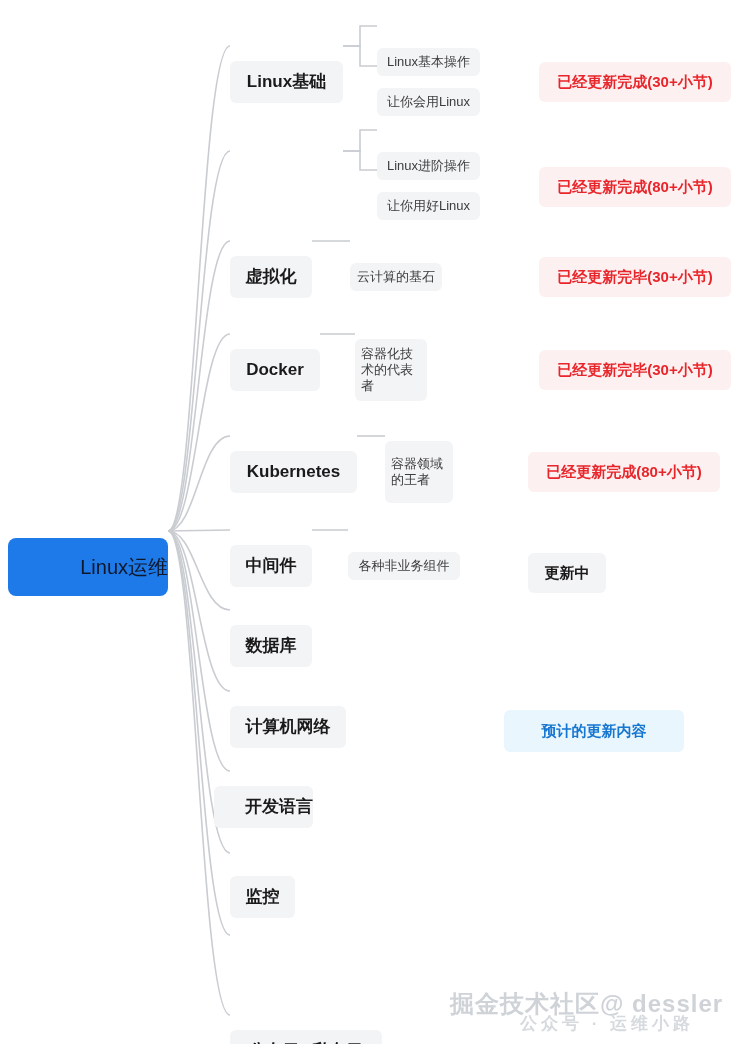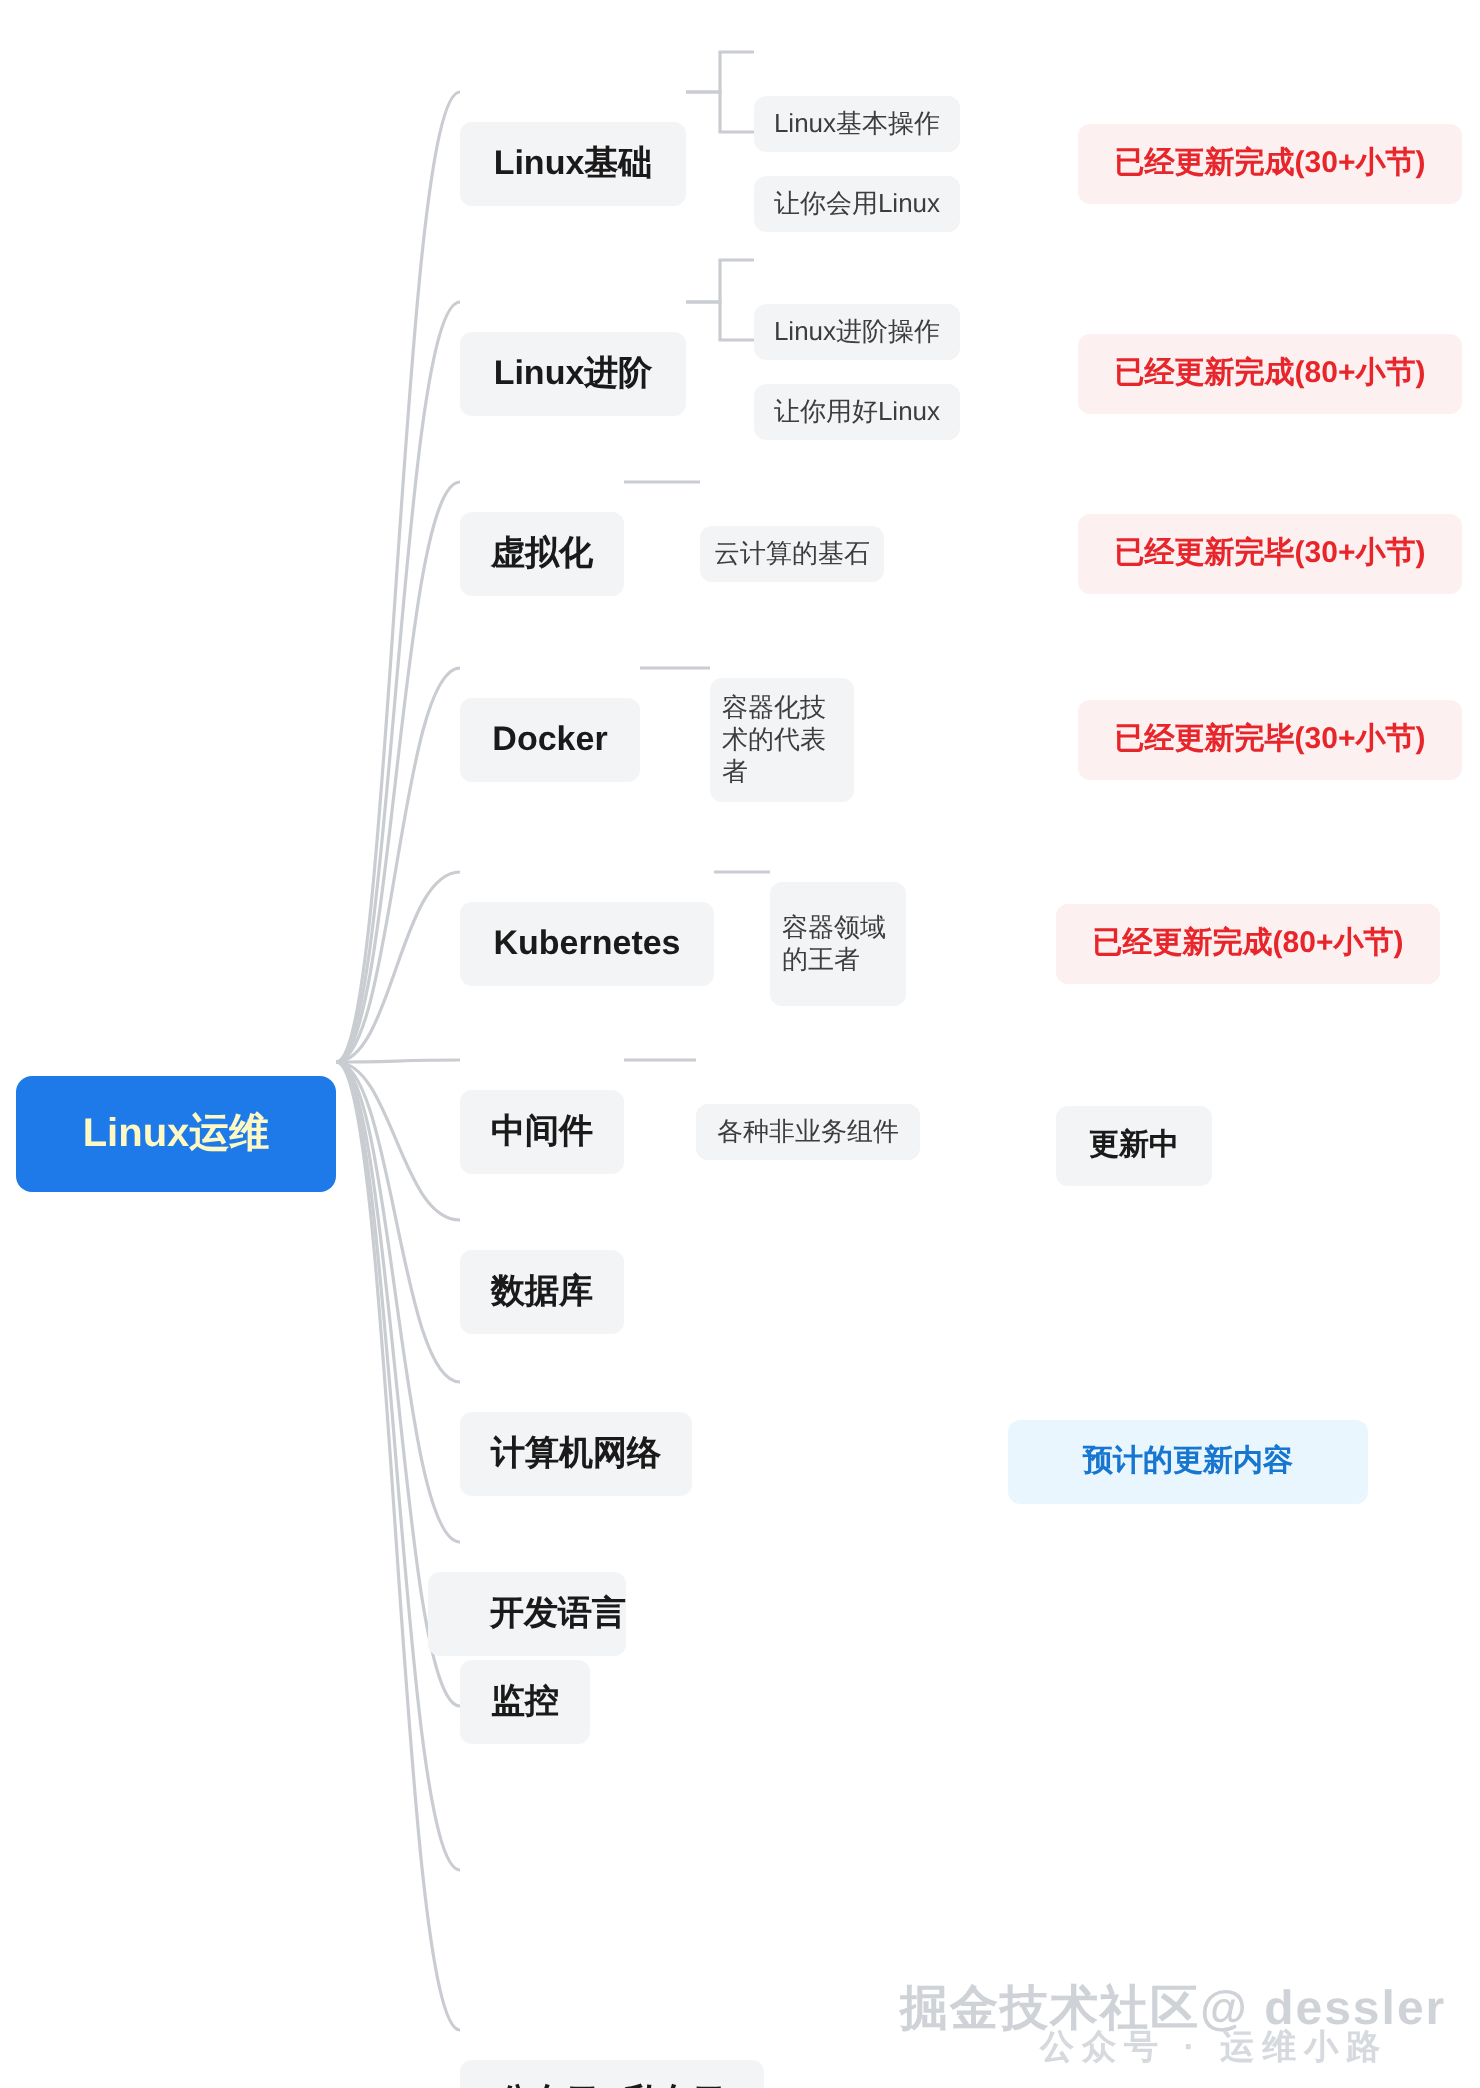--- a/index.html
+++ b/index.html
@@ -33,24 +33,25 @@
     display: flex;
     align-items: center;
     justify-content: center;
     text-align: center;
     border-radius: 6px;
     line-height: 1.25;
     margin-top: 36px;
   }
   .root-node {
     background: #1e7ae8;
-    color: #fef9c3;
+    color: #0f172a;
     font-size: 20px;
-    font-weight: bold;
+    font-weight: normal;
     border-radius: 8px;
+    justify-content: flex-end;
   }
   .branch-node {
     background: #f3f4f6;
     color: #1a1a1a;
     font-size: 17px;
     font-weight: bold;
   }
   .leaf-node {
     background: #f3f4f6;
     color: #3d3d3d;
@@ -138,23 +139,20 @@
   <div class="node leaf-node" style="left:377px; top:12px; width:103px; height:28px;">
     <span>Linux基本操作</span>
   </div>
   <div class="node leaf-node" style="left:377px; top:52px; width:103px; height:28px;">
     <span>让你会用Linux</span>
   </div>
   <div class="node status-node" style="left:539px; top:26px; width:192px; height:40px;">
     <span>已经更新完成(30+小节)</span>
   </div>
 
-  <div class="node branch-node" style="left:230px; top:130px; width:113px; height:42px;">
-    <span>Linux进阶</span>
-  </div>
   <div class="node leaf-node" style="left:377px; top:116px; width:103px; height:28px;">
     <span>Linux进阶操作</span>
   </div>
   <div class="node leaf-node" style="left:377px; top:156px; width:103px; height:28px;">
     <span>让你用好Linux</span>
   </div>
   <div class="node status-node" style="left:539px; top:131px; width:192px; height:40px;">
     <span>已经更新完成(80+小节)</span>
   </div>
 
@@ -206,21 +204,21 @@
     <span>计算机网络</span>
   </div>
   <div class="node status-blue" style="left:504px; top:674px; width:180px; height:42px;">
     <span>预计的更新内容</span>
   </div>
 
   <div class="node branch-node" style="left:214px; top:750px; width:99px; height:42px;justify-content:flex-end;">
     <span>开发语言</span>
   </div>
 
-  <div class="node branch-node" style="left:230px; top:794px; width:65px; height:42px;">
+  <div class="node branch-node" style="left:230px; top:840px; width:65px; height:42px;">
     <span>监控</span>
   </div>
 
 
   <div class="node branch-node" style="left:230px; top:994px; width:152px; height:42px;">
     <span>公有云&amp;私有云</span>
   </div>
 
   <div class="watermark" style="left:450px; top:988px;">掘金技术社区@ dessler</div>
   <div class="watermark sub" style="left:520px; top:1012px;">公众号 · 运维小路</div>

